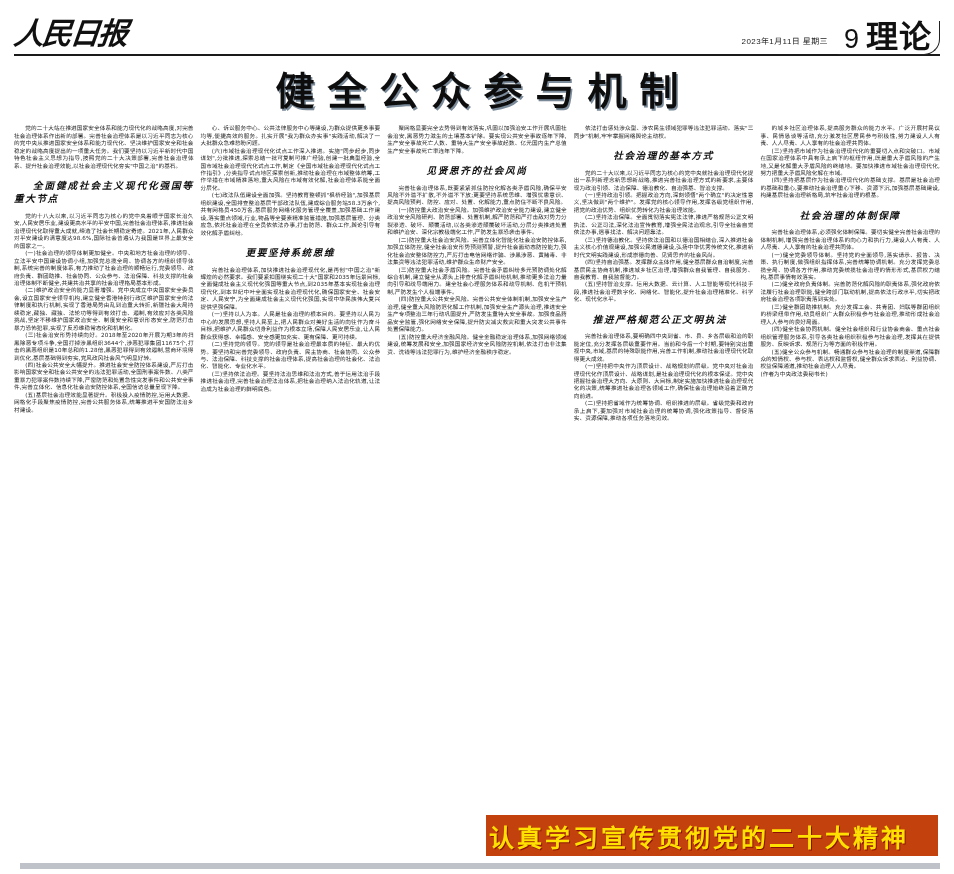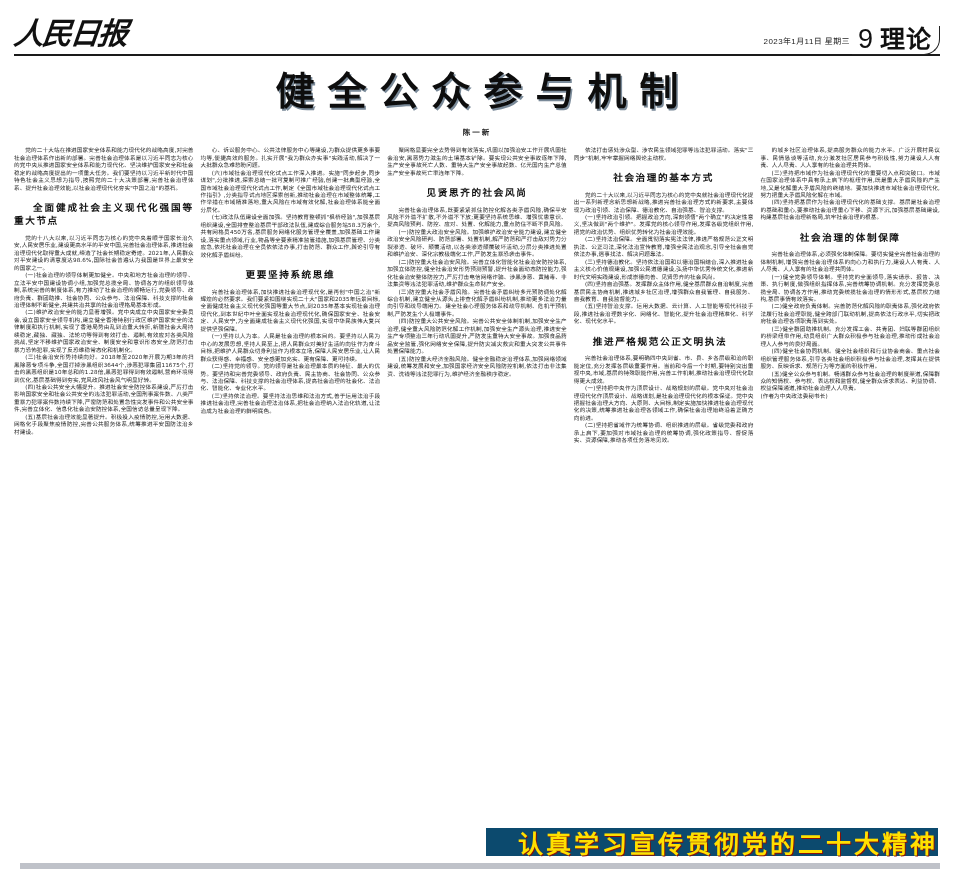--- a/index.html
+++ b/index.html
@@ -35,21 +35,21 @@
     letter-spacing:-2px;
     color:#111;
     line-height:1;
     padding-bottom:3px;
     transform:skewX(-6deg);
     white-space:nowrap;
   }
   .masthead-right{
     display:flex;
     align-items:flex-end;
-    gap:2px;
+    gap:10px;
     padding-bottom:1px;
   }
   .issue-date{
     font-size:8px;
     color:#222;
     letter-spacing:.4px;
     white-space:nowrap;
     padding-bottom:5px;
     font-family:"Liberation Sans",sans-serif;
   }
@@ -61,21 +61,21 @@
     display:flex;align-items:baseline;gap:7px;
     position:relative;
     top:4px;
   }
   .pageno{
     font-family:"Liberation Sans",sans-serif;
     font-size:27px;font-weight:400;color:#111;line-height:1;
   }
   .section-name{
     font-family:"DejaVu Serif","Liberation Serif",serif;
-    font-size:25px;font-weight:700;color:#111;line-height:1;
+    font-size:32px;font-weight:700;color:#111;line-height:1;
     letter-spacing:1px;
   }
   .rule-thick{
     height:2.4px;background:#1a1a1a;margin-top:2px;
   }
 
   
   .headline-zone{
     padding:14px 0 2px 0;
     text-align:center;
@@ -131,38 +131,39 @@
     font-family:"DejaVu Sans","Liberation Sans",sans-serif;
     font-size:9.6px;
     font-weight:700;
     line-height:13.5px;
     letter-spacing:1.6px;
     color:#101010;
     text-align:justify;
     text-align-last:left;
     text-indent:19px;
     word-break:break-all;
+    font-style:italic;
   }
   h2.sec-head.center{
     text-align:center;
     text-align-last:center;
     text-indent:0;
   }
 
   
   .banner{
     position:absolute;
     left:486px;
     bottom:18px;
     width:452px;
-    height:28px;
-    background:#0c4a6e;
+    height:41px;
+    background:#c2410c;
     display:flex;
     align-items:center;
-    justify-content:flex-end;
+    justify-content:flex-start;
   }
   .banner-text{
     font-family:"DejaVu Sans","Liberation Sans",sans-serif;
     font-weight:700;
     font-size:25px;
     letter-spacing:3px;
     color:#ffe000;
     text-indent:3px;
     text-shadow:1px 1px 0 #8a1008;
     white-space:nowrap;
@@ -186,21 +187,20 @@
       <div class="pageno-box">
         <span class="pageno">9</span>
         <span class="section-name">理论</span>
       </div>
     </div>
   </div>
   <div class="rule-thick"></div>
 
   <div class="headline-zone">
     <div class="headline">健全公众参与机制</div>
-    <div class="byline">陈一新</div>
   </div>
 
   <div class="cols" id="cols">
       <div class="col">
         <p class="para">党的二十大站在推进国家安全体系和能力现代化的战略高度,对完善社会治理体系作出新的部署。完善社会治理体系是以习近平同志为核心的党中央从推进国家安全体系和能力现代化、坚决维护国家安全和社会稳定的战略高度提出的一项重大任务。我们要坚持以习近平新时代中国特色社会主义思想为指导,按照党的二十大决策部署,完善社会治理体系、提升社会治理效能,以社会治理现代化夯实"中国之治"的基石。</p>
         <h2 class="sec-head">全面健成社会主义现代化强国等重大节点</h2>
         <p class="para">党的十八大以来,以习近平同志为核心的党中央着眼于国家长治久安,人民安居乐业,建设更高水平的平安中国,完善社会治理体系,推进社会治理现代化取得重大成就,缔造了社会长期稳定奇迹。2021年,人民群众对平安建设的满意度达98.6%,国际社会普遍认为我国是世界上最安全的国家之一。</p>
         <p class="para">(一)社会治理的领导体制更加健全。中央和地方社会治理的领导、立法平安中国建设协调小组,加强党总揽全局、协调各方的组织领导体制,系统完善的制度体系,有力推动了社会治理的顺畅运行,党委领导、政府负责、群团助推、社会协同、公众参与、法治保障、科技支撑的社会治理体制不断健全,共建共治共享的社会治理格局基本形成。</p>
         <p class="para">(二)维护政治安全的能力显著增强。党中央成立中央国家安全委员会,设立国家安全领导机构,建立健全香港特别行政区维护国家安全的法律制度和执行机制,实现了香港局势由乱到治重大转折,新疆社会大局持续稳定,藏独、藏独、法轮功等得到有效打击、遏制,有效应对各类风险挑战,坚定不移维护国家政治安全、制度安全和意识形态安全,防范打击暴力恐怖犯罪,实现了反恐维稳常态化和机制化。</p>
         <p class="para">(三)社会治安形势持续向好。2018年至2020年开展为期3年的扫黑除恶专项斗争,全国打掉涉黑组织3644个,涉恶犯罪集团11675个,打击的黑恶组织是10年总和的1.28倍,黑恶犯罪得到有效遏制,营商环境得到优化,基层基础得到夯实,党风政风社会风气明显好转。</p>

